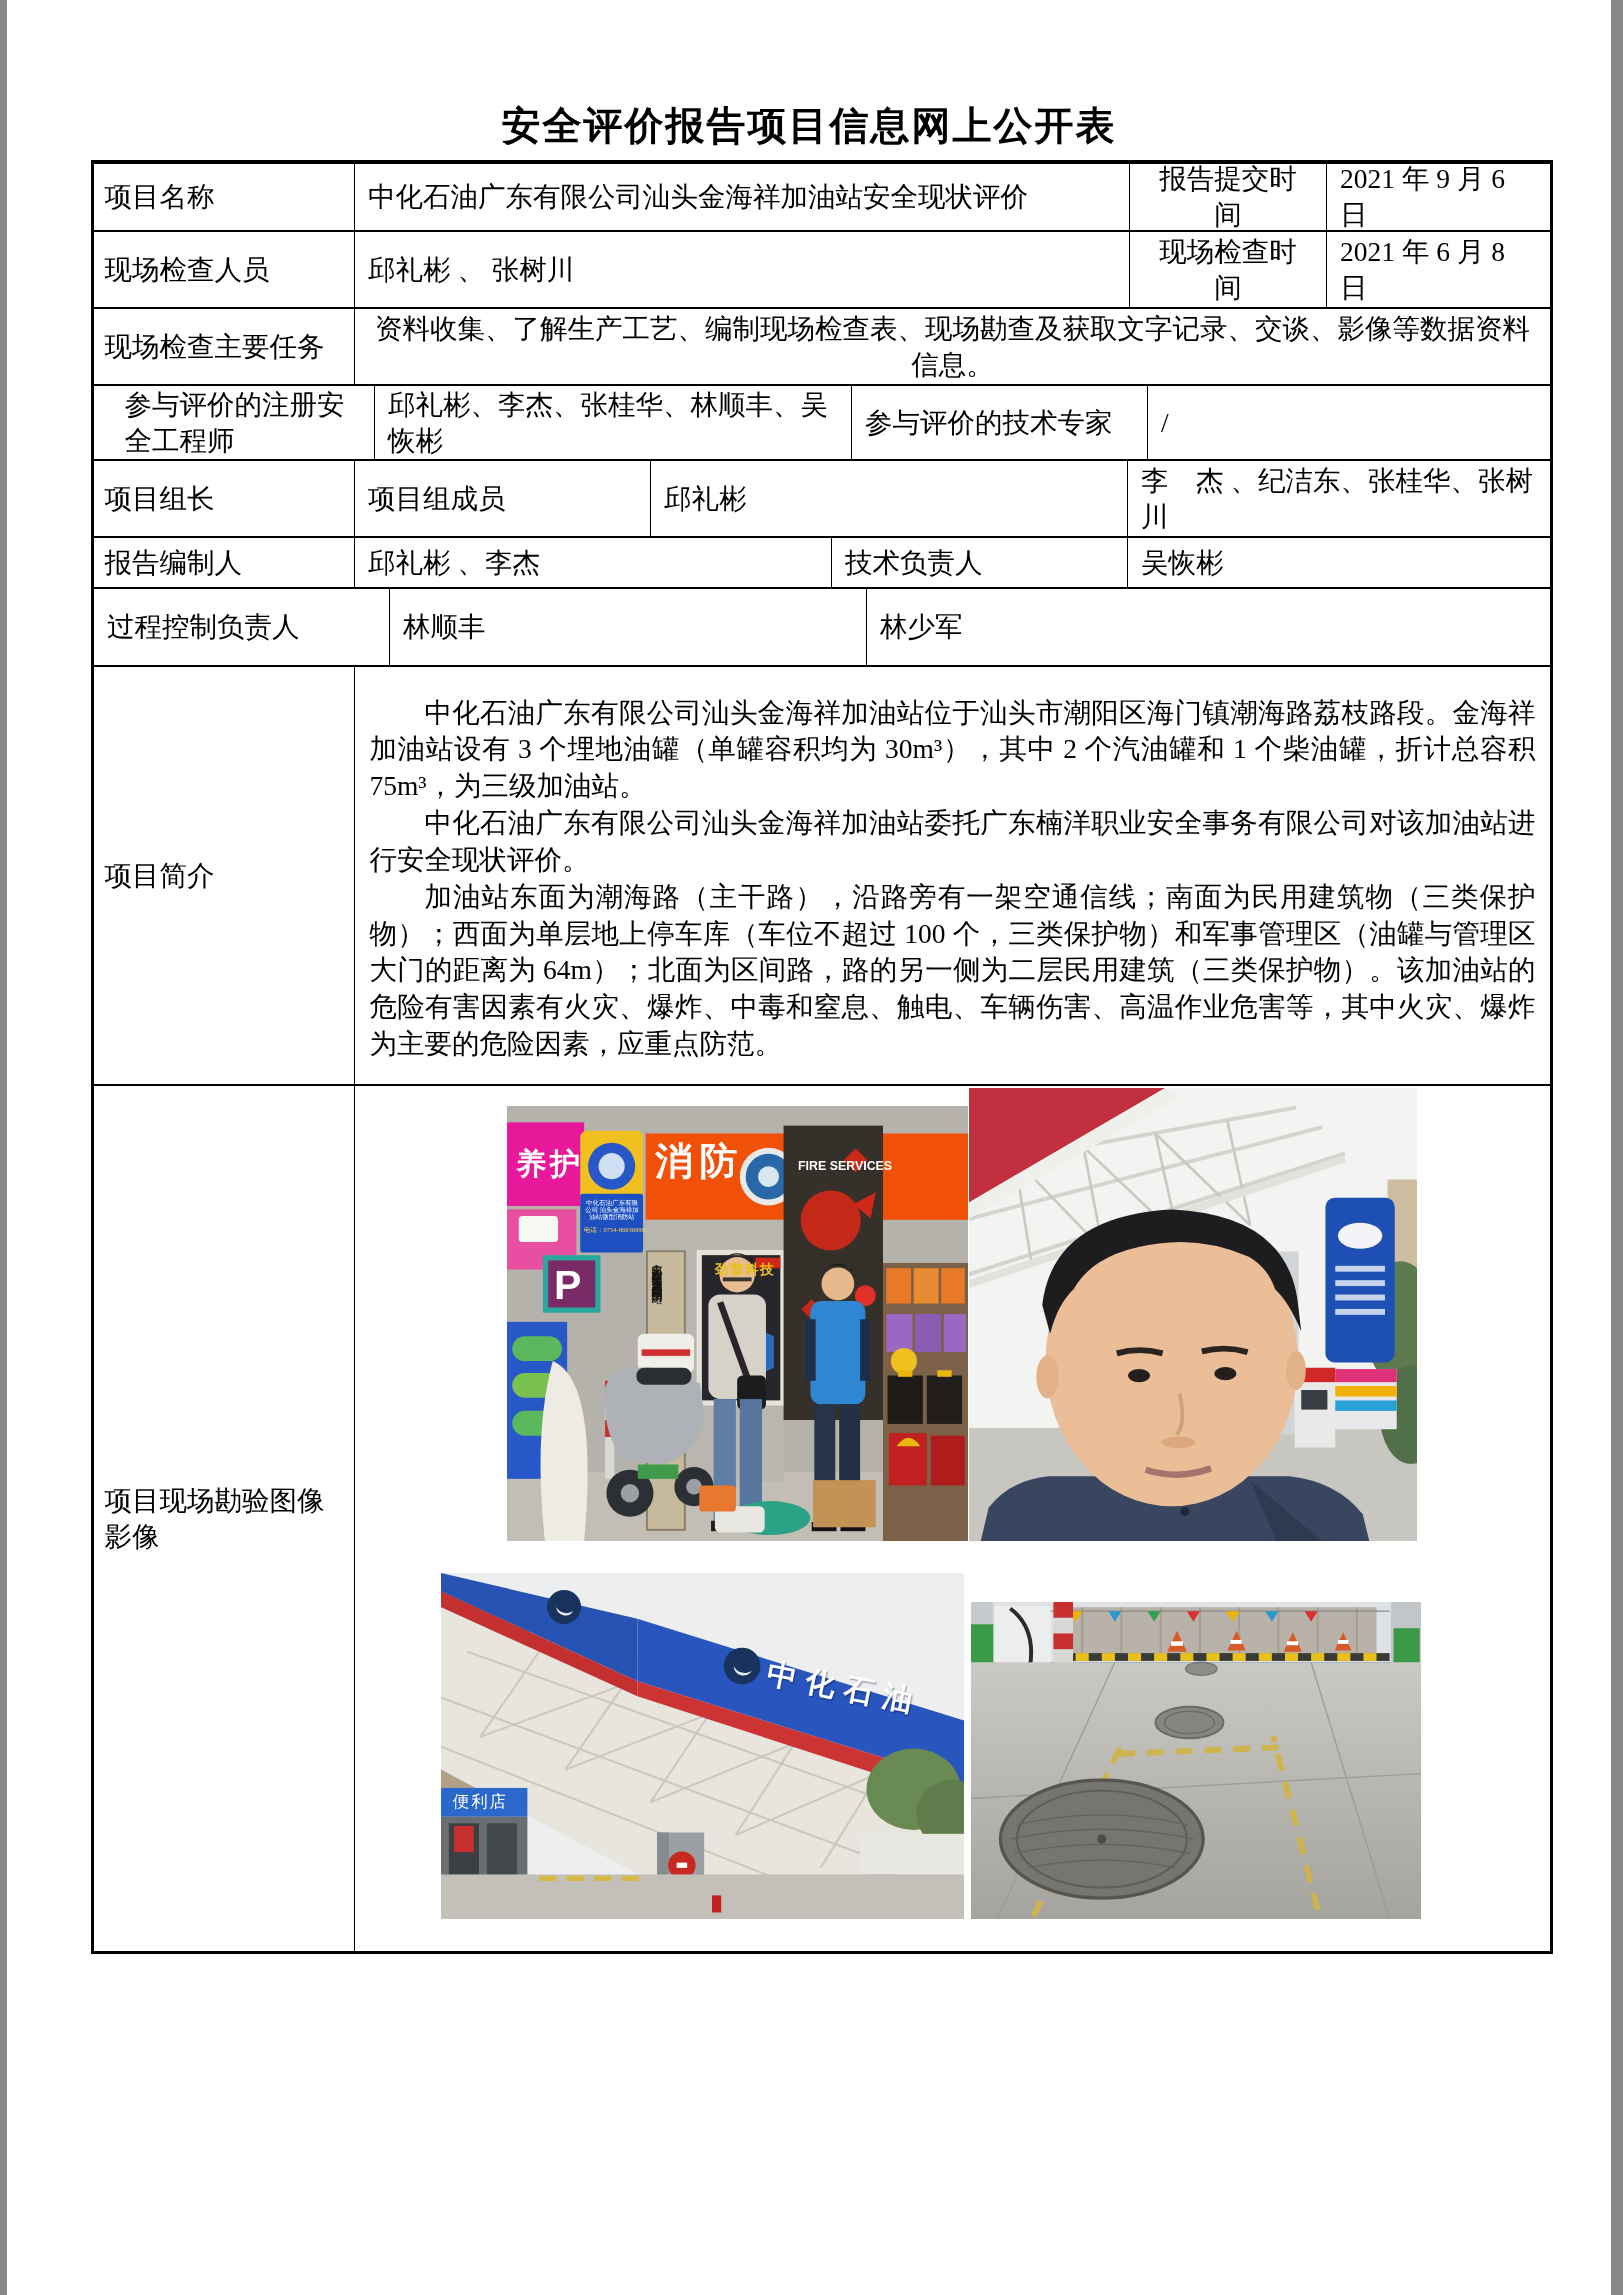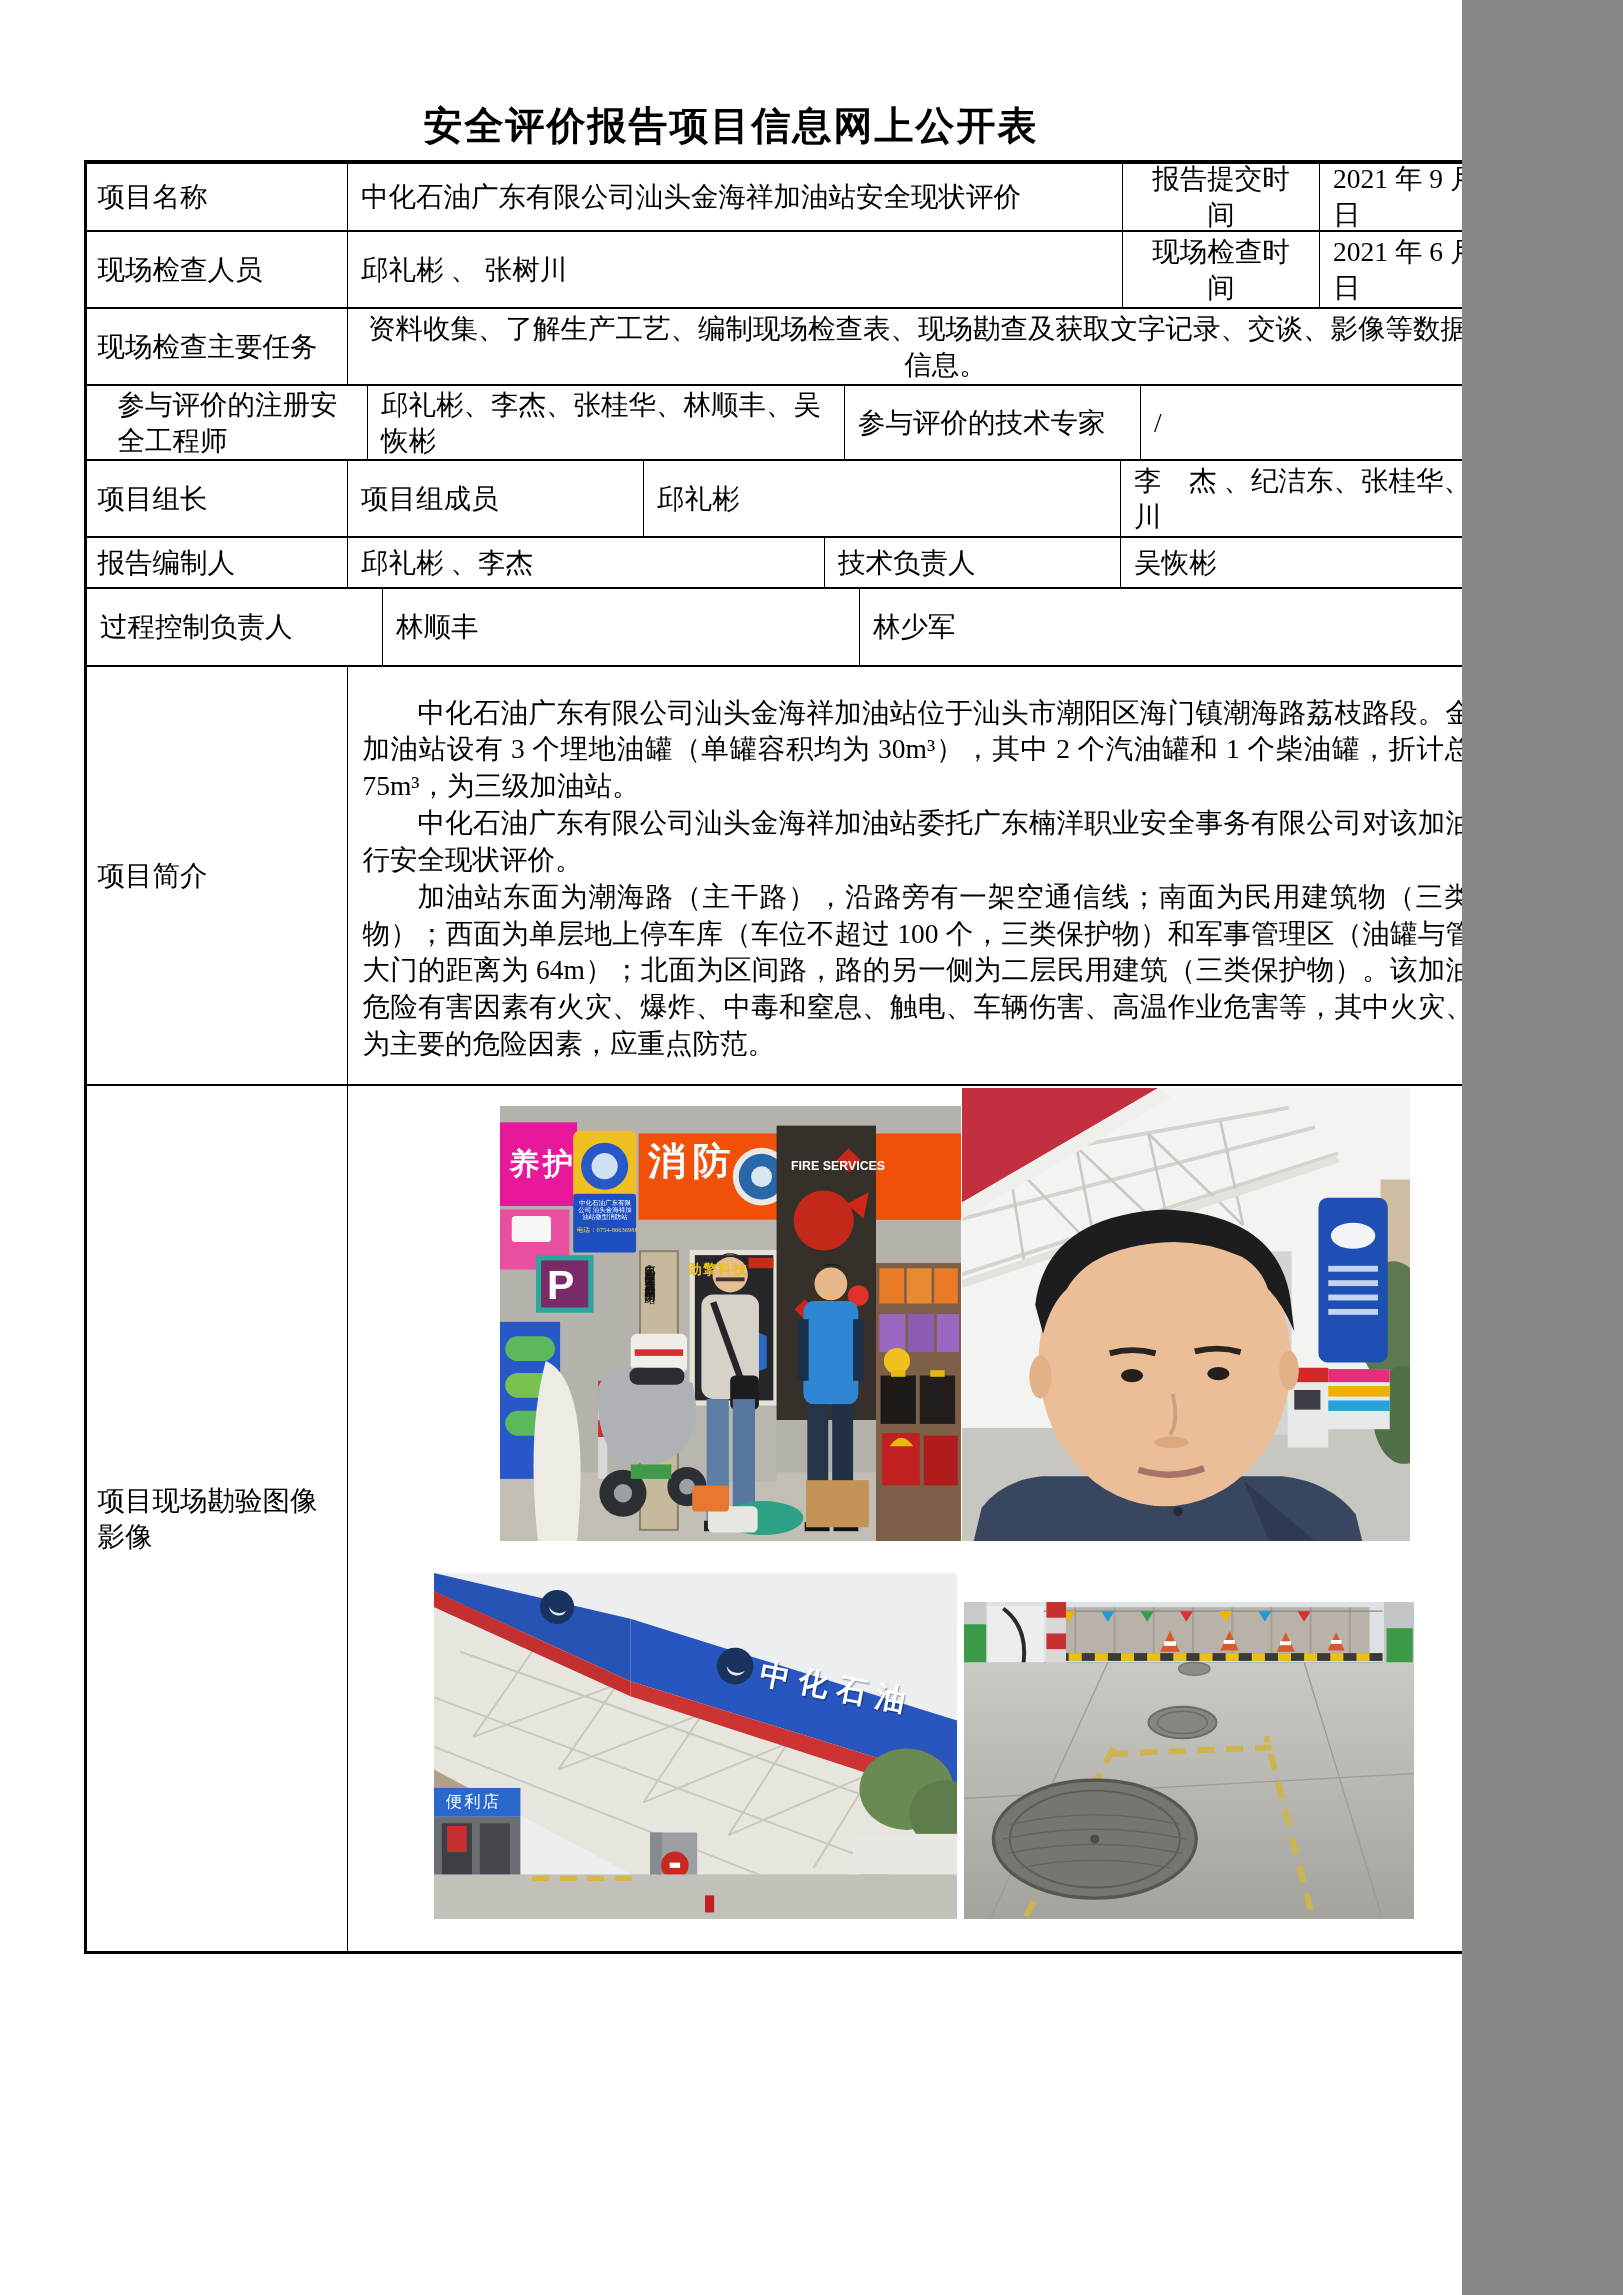--- a/index.html
+++ b/index.html
@@ -1,17 +1,17 @@
 <!DOCTYPE html>
 <html style="font-size:10.5px"><head>
 <meta charset="utf-8">
 <style>
   html,body{margin:0;padding:0;background:#888;}
-  .page{position:relative;width:1462px;height:2295px;background:#ffffff;
-        font-family:"Liberation Serif","DejaVu Serif",serif;color:#000;overflow:hidden;}
+  .page{position:relative;width:1604px;height:2295px;background:#ffffff;
+        font-family:"Liberation Serif","DejaVu Serif",serif;color:#000;overflow:hidden;margin-left:7px;}
   .doc-title{position:absolute;top:99px;left:0;width:100%;text-align:center;
              font-size:39px;font-weight:bold;letter-spacing:2px;}
   
   .doc-table{position:absolute;left:84px;top:160px;width:1456px;
              border:3.3px solid #000;border-top-width:4.6px;border-bottom-width:3.9px;box-sizing:content-box;}
   .tr{display:flex;border-bottom:2px solid #000;box-sizing:border-box;}
   .tr:last-child{border-bottom:none;}
   .td{box-sizing:border-box;border-right:1.3px solid #000;font-size:27.5px;line-height:1.3;
       display:flex;align-items:center;padding:2.6px 13px;overflow:hidden;}
   .td:last-child{border-right:none;}
@@ -31,21 +31,21 @@
   .photo svg{display:block;width:100%;height:100%;}
   .ovl{position:absolute;white-space:nowrap;line-height:1.1;}
   .t-care{left:9.2px;top:41px;color:#fff;font-size:30px;font-weight:bold;letter-spacing:3.9px;}
   .t-park{left:47px;top:157px;color:#fff;font-size:41px;font-weight:bold;font-family:"Liberation Sans",sans-serif;}
   .t-fire{left:148px;top:35px;color:#fff;font-size:38px;font-weight:bold;letter-spacing:6.5px;}
   .t-fireen{left:291px;top:54px;color:#fff;font-size:12.4px;font-weight:bold;font-family:"Liberation Sans",sans-serif;}
   .t-shield1{left:77px;top:93px;width:56px;color:#fff;font-size:6.5px;text-align:center;white-space:normal;}
   .t-shieldph{left:77px;top:120px;width:56px;color:#ffd24a;font-size:6.5px;text-align:center;}
   .t-plaque{left:144px;top:149px;height:271px;color:#111;font-size:11px;letter-spacing:1.3px;
             writing-mode:vertical-rl;text-orientation:upright;}
-  .t-poster{left:188px;top:156px;color:#e8c020;font-size:13.7px;font-weight:bold;letter-spacing:1.3px;}
+  .t-poster{left:208px;top:156px;color:#e8c020;font-size:13.7px;font-weight:bold;letter-spacing:1.3px;}
   .t-brand{left:325px;top:98px;color:#fff;font-size:30px;font-weight:bold;letter-spacing:9.2px;
            transform:rotate(11deg);text-shadow:1.3px 1.3px 1.3px rgba(0,0,30,.35);}
   .t-store{left:11.8px;top:220px;color:#fff;font-size:16.4px;letter-spacing:2px;}
 </style>
 </head>
 <body>
 
 <div class="page">
 
   <div class="doc-title">安全评价报告项目信息网上公开表</div>

